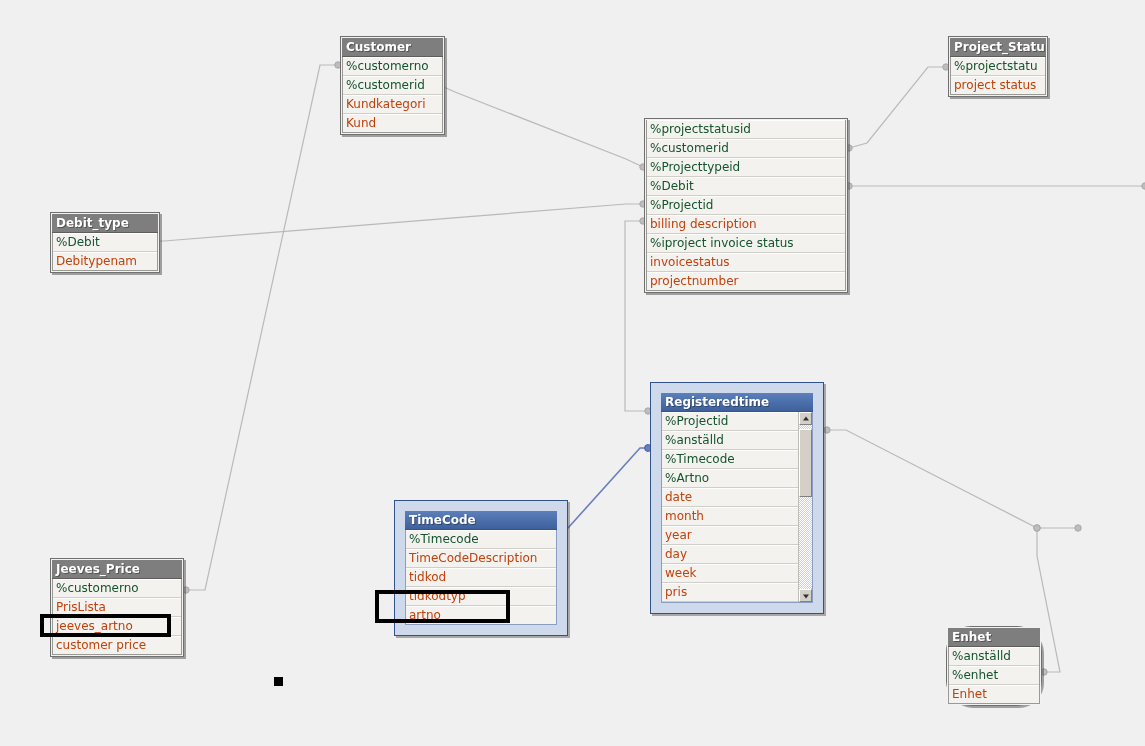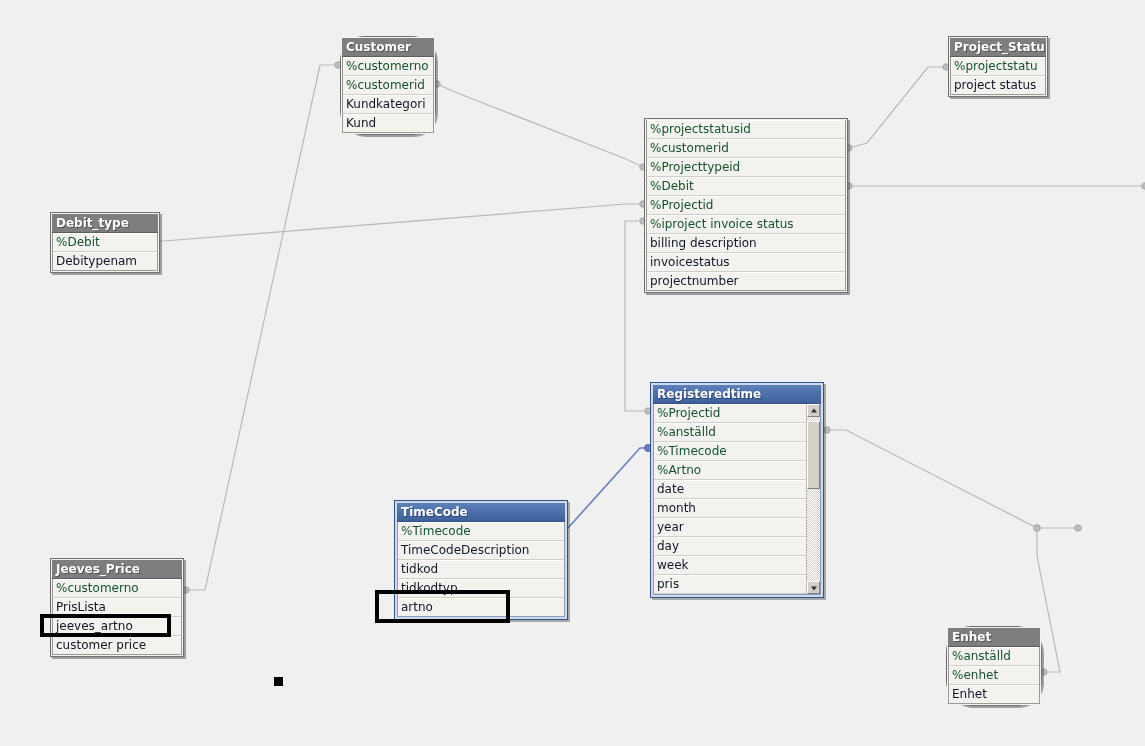--- a/index.html
+++ b/index.html
@@ -40,21 +40,21 @@
   .tbl.sel {
     border: 1px solid #32528e;
     box-shadow: 2px 2px 0 rgba(60,60,60,0.40);
   }
   .tbl-inner {
     padding: 1px;
     background: #f3f2ee;
   }
   .tbl.sel .tbl-inner {
     background: #ced9ec;
-    padding: 2px;
+    padding: 10px;
   }
 
   .tbl-title {
     height: 18px;
     line-height: 18px;
     padding: 0 4px;
     font-size: 12px;
     font-weight: bold;
     color: #ffffff;
     background: linear-gradient(#8e8e8e, #77777 60%, #6e6e6e);
@@ -79,21 +79,21 @@
   }
   .tbl.sel .fields {
     border: 1px solid #8a9ec2;
     border-top: none;
   }
 
   .field {
     height: 18px;
     line-height: 18px;
     font-size: 12px;
-    color: #0f172a;
+    color: #c2410c;
     padding: 0 3px;
     background: #f3f2ee;
     border-bottom: 1px solid #cfcec8;
     box-shadow: inset 0 1px 0 #fdfdfb;
     white-space: nowrap;
     overflow: hidden;
   }
   .field:last-child { border-bottom: none; }
   .field.key { color: #14532d; }
 
@@ -189,21 +189,21 @@
       <polyline points="1037,528 1037,556 1060,672 1044,672" fill="none" stroke="#b9b9b9" stroke-width="1.2"></polyline>
       <circle cx="1037" cy="528" r="3.2" fill="#bdbdbd" stroke="#a8a8a8" stroke-width="1"></circle>
       <circle cx="1044" cy="672" r="3.2" fill="#bdbdbd" stroke="#a8a8a8" stroke-width="1"></circle>
       <polyline points="553,528 568,528 640,448 648,448" fill="none" stroke="#6a7fc0" stroke-width="1.6"></polyline>
       <circle cx="553" cy="528" r="3.4" fill="#6a7fc0" stroke="#3f5fa8" stroke-width="1"></circle>
       <circle cx="648" cy="448" r="3.4" fill="#6a7fc0" stroke="#3f5fa8" stroke-width="1"></circle>
       <circle cx="1037" cy="528" r="3.2" fill="#bdbdbd" stroke="#a8a8a8" stroke-width="1"></circle>
     </svg>
 
   <div id="tables-layer">
-      <div class="tbl" style="left: 340px; top: 36px; width: 96px; border-radius: 24px;">
+      <div class="tbl" style="left: 340px; top: 36px; width: 105px;">
         <div class="tbl-inner">
           <div class="tbl-title">Customer</div>
           <div class="fields">
             <div class="field key">%customerno</div>
             <div class="field key">%customerid</div>
             <div class="field">Kundkategori</div>
             <div class="field">Kund</div>
           </div>
         </div>
       </div>
@@ -217,22 +217,22 @@
         </div>
       </div>
       <div class="tbl" style="left: 644px; top: 118px; width: 204px;">
         <div class="tbl-inner">
           <div class="fields">
             <div class="field key">%projectstatusid</div>
             <div class="field key">%customerid</div>
             <div class="field key">%Projecttypeid</div>
             <div class="field key">%Debit</div>
             <div class="field key">%Projectid</div>
+            <div class="field">billing description</div>
             <div class="field key">%iproject invoice status</div>
-            <div class="field">billing description</div>
             <div class="field">invoicestatus</div>
             <div class="field">projectnumber</div>
           </div>
         </div>
       </div>
       <div class="tbl" style="left: 50px; top: 212px; width: 110px;">
         <div class="tbl-inner">
           <div class="tbl-title">Debit_type</div>
           <div class="fields">
             <div class="field key">%Debit</div>

